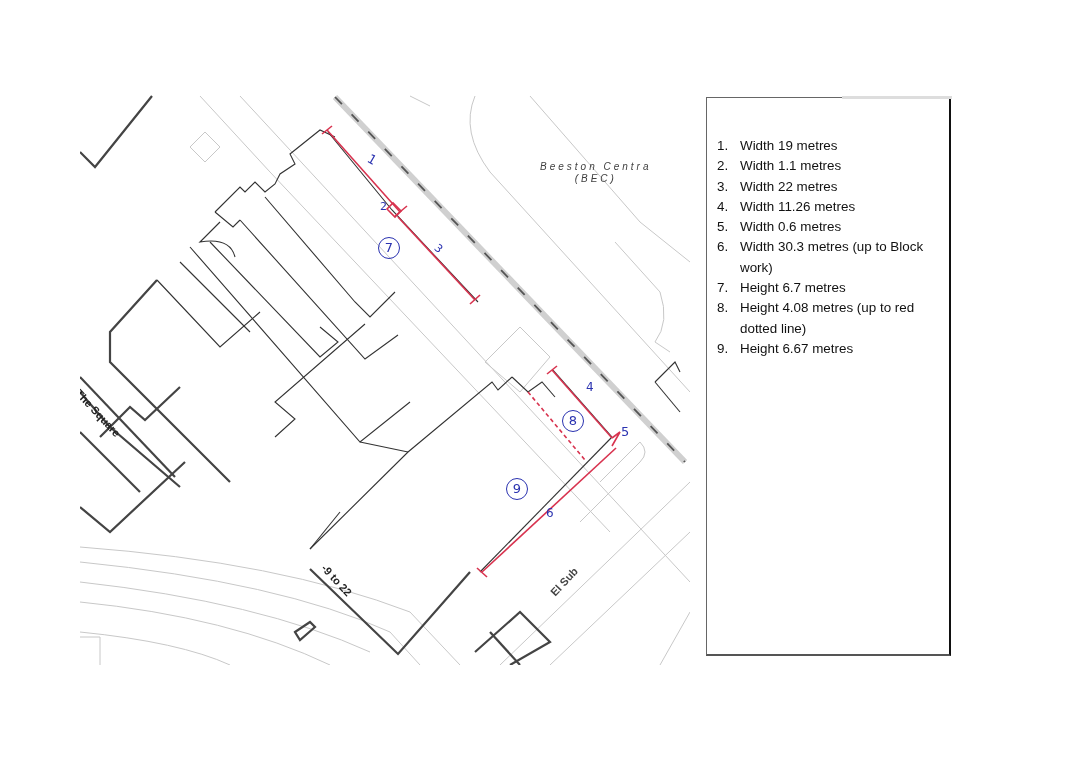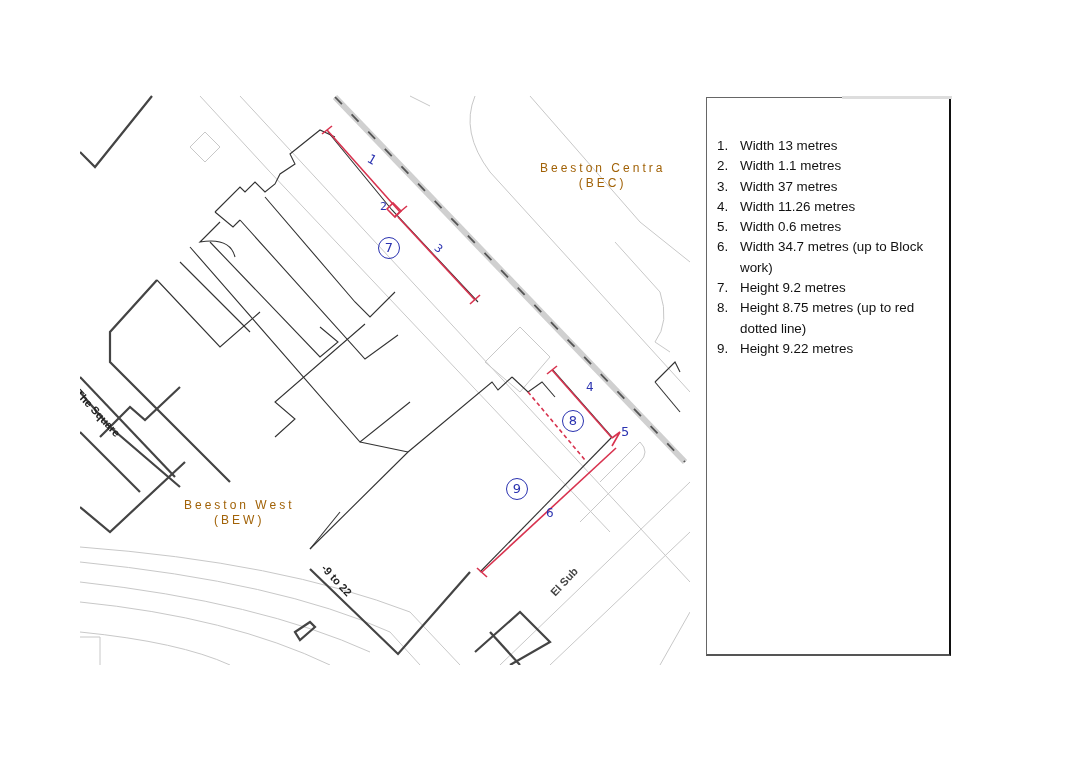--- a/index.html
+++ b/index.html
@@ -5,21 +5,21 @@
   html, body { margin:0; padding:0; background:#ffffff; }
   body { width:1080px; height:763px; position:relative; overflow:hidden; font-family:"Liberation Sans", sans-serif; }
   .map { position:absolute; left:80px; top:92px; width:610px; height:573px; overflow:hidden; }
   .map svg { position:absolute; left:0; top:0; }
   .legend-box { position:absolute; left:706px; top:97px; width:245px; height:559px; border:1px solid #666; border-right:2px solid #111; border-bottom:2px solid #555; box-sizing:border-box; background:#fff; }
   .legend-box .fade-top { position:absolute; left:135px; top:-2px; width:110px; height:3px; background:#ddd; }
   .legend-list { position:absolute; left:10px; top:38px; width:232px; margin:0; padding:0; list-style:none; font-size:13.4px; line-height:20.3px; color:#111; }
   .legend-list li { display:flex; }
   .legend-list .num { width:23px; flex:0 0 23px; }
   .legend-list .txt { flex:1; }
-  .lbl { position:absolute; font-family:"Liberation Sans", sans-serif; color:#a16207; letter-spacing:3px; font-size:12px; white-space:nowrap; }
+  .lbl { position:absolute; font-family:"Liberation Sans", sans-serif; color:#404040; letter-spacing:3px; font-size:10px; white-space:nowrap;font-style:italic; }
   .lbl-center { text-align:center; }
   .street { position:absolute; font-family:"Liberation Sans", sans-serif; font-weight:bold; font-size:11px; color:#222; white-space:nowrap; }
   .hand { position:absolute; font-family:"DejaVu Sans", sans-serif; color:#2a32b0; font-size:13px; }
   .circ { position:absolute; width:20px; height:20px; border:1.6px solid #2a32b0; border-radius:50%; color:#2a32b0; font-size:13px; line-height:20px; text-align:center; font-family:"DejaVu Sans", sans-serif; }
 </style>
 </head>
 <body>
 
 <div class="map">
   <svg width="610" height="573" viewBox="0 0 610 573">
@@ -97,24 +97,20 @@
       <path d="M536 356 L402 480"></path>
       <path d="M397 476 L407 485"></path>
     </g>
     <path d="M448 300 L505 368" stroke="#d8334f" stroke-width="1.6" stroke-dasharray="4 3" fill="none"></path>
   </svg>
 
   <div class="lbl lbl-center" style="left:460px; top:69px;">
     <div>Beeston Centra</div>
     <div style="margin-top:1px;text-align:center;">(BEC)</div>
   </div>
-  <div class="lbl lbl-center" style="left:104px; top:406px;">
-    <div>Beeston West</div>
-    <div style="margin-top:1px;">(BEW)</div>
-  </div>
 
   <div class="street" style="left:2px; top:295px; transform:rotate(47deg); transform-origin:left top;">The Square</div>
   <div class="street" style="left:248px; top:470px; transform:rotate(47deg); transform-origin:left top;">-9 to 22</div>
   <div class="street" style="left:468px; top:498px; transform:rotate(-47deg); transform-origin:left top; color:#444;">El Sub</div>
 
   <div class="hand" style="left:288px; top:60px; transform:rotate(30deg);">1</div>
   <div class="hand" style="left:300px; top:108px; font-size:11px;">2</div>
   <div class="hand" style="left:355px; top:150px; transform:rotate(40deg); font-size:11px;">3</div>
   <div class="hand" style="left:506px; top:288px; font-size:12px;">4</div>
   <div class="hand" style="left:541px; top:332px;">5</div>
@@ -123,48 +119,48 @@
   <div class="circ" style="left:298px; top:145px;">7</div>
   <div class="circ" style="left:482px; top:318px;">8</div>
   <div class="circ" style="left:426px; top:386px;">9</div>
 </div>
 
 <div class="legend-box">
   <div class="fade-top"></div>
   <ul class="legend-list">
     <li>
         <span class="num">1.</span>
-        <span class="txt">Width 13 metres</span>
+        <span class="txt">Width 19 metres</span>
       </li>
     <li>
         <span class="num">2.</span>
         <span class="txt">Width 1.1 metres</span>
       </li>
     <li>
         <span class="num">3.</span>
-        <span class="txt">Width 37 metres</span>
+        <span class="txt">Width 22 metres</span>
       </li>
     <li>
         <span class="num">4.</span>
         <span class="txt">Width 11.26 metres</span>
       </li>
     <li>
         <span class="num">5.</span>
         <span class="txt">Width 0.6 metres</span>
       </li>
     <li>
         <span class="num">6.</span>
-        <span class="txt">Width 34.7 metres (up to Block work)</span>
+        <span class="txt">Width 30.3 metres (up to Block work)</span>
       </li>
     <li>
         <span class="num">7.</span>
-        <span class="txt">Height 9.2 metres</span>
+        <span class="txt">Height 6.7 metres</span>
       </li>
     <li>
         <span class="num">8.</span>
-        <span class="txt">Height 8.75 metres (up to red dotted line)</span>
+        <span class="txt">Height 4.08 metres (up to red dotted line)</span>
       </li>
     <li>
         <span class="num">9.</span>
-        <span class="txt">Height 9.22 metres</span>
+        <span class="txt">Height 6.67 metres</span>
       </li>
   </ul>
 </div>
 
 </body></html>

